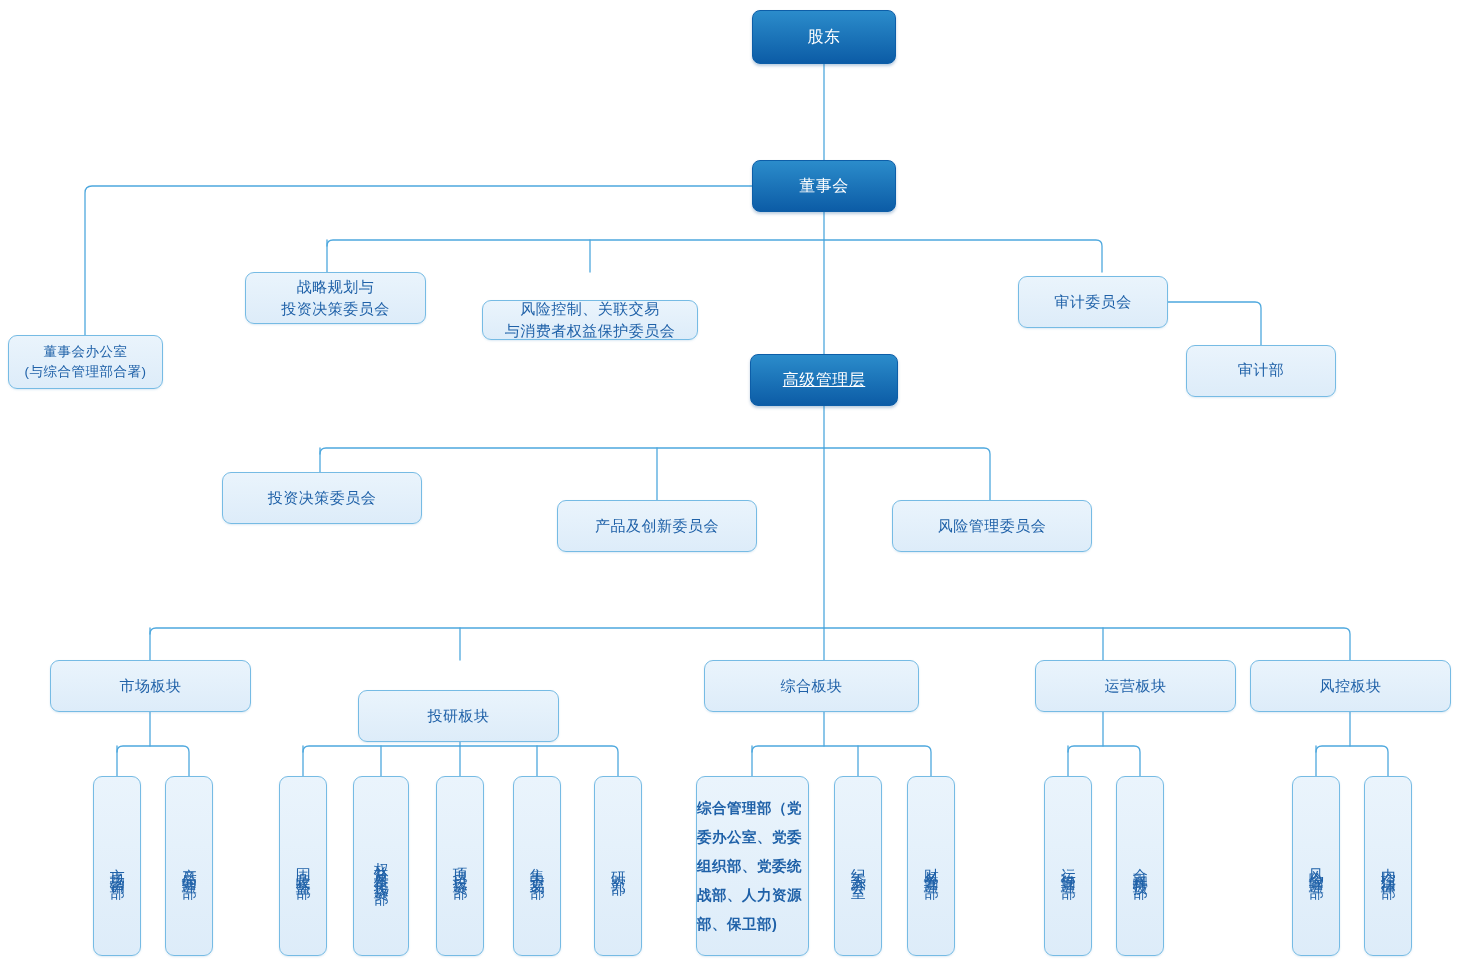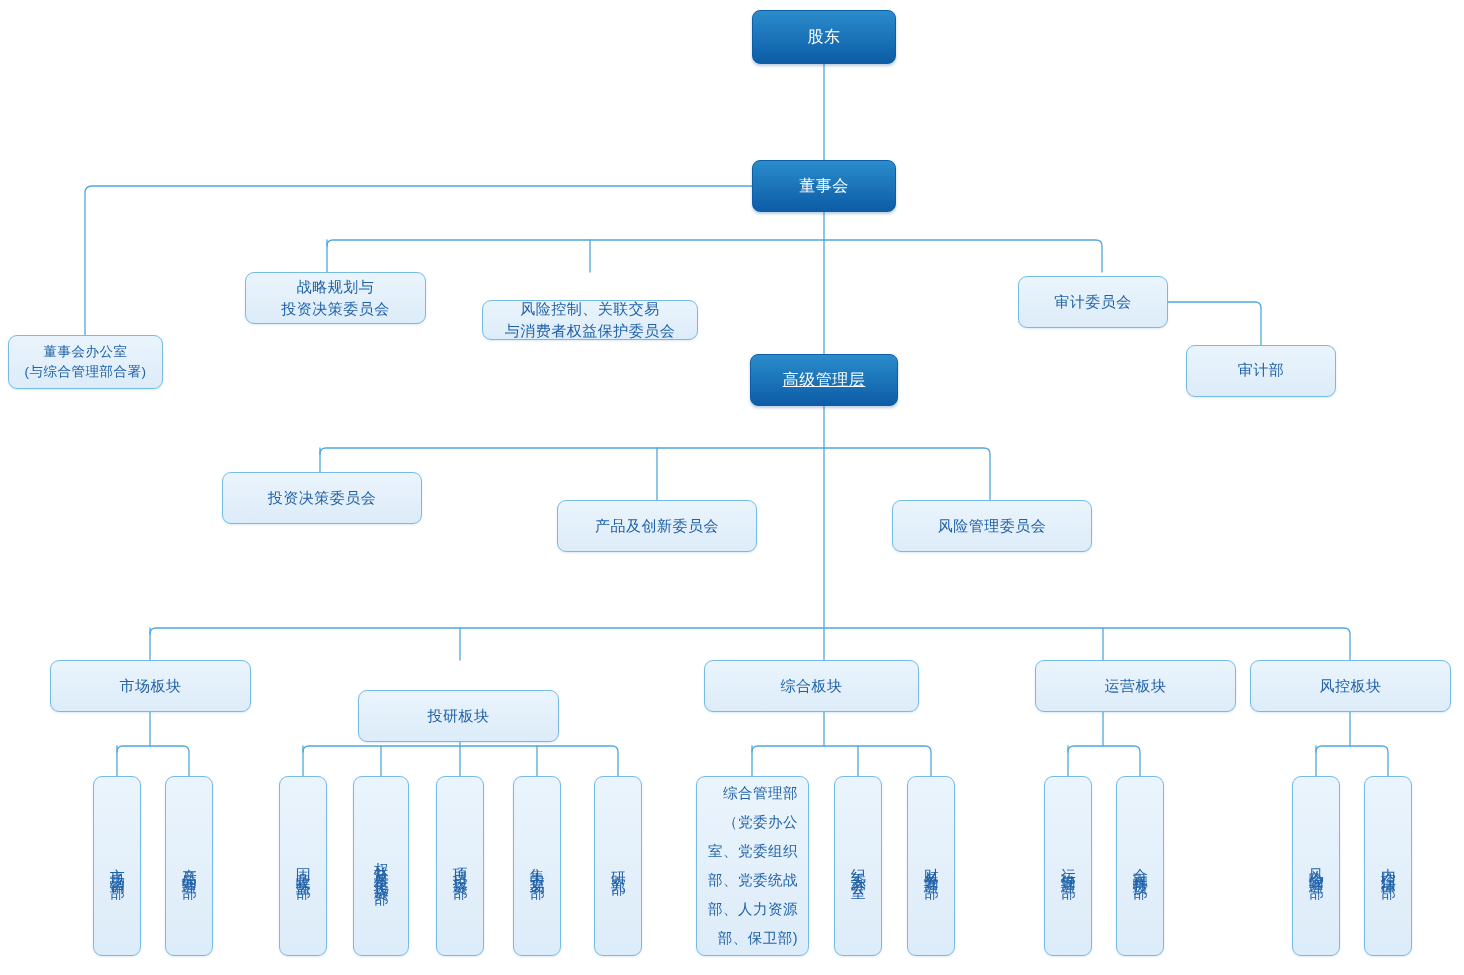--- a/index.html
+++ b/index.html
@@ -47,23 +47,24 @@
     line-height:1.9;
     padding:14px 0;
     align-items:center;
     justify-content:center;
   }
   .node.vert .txt{writing-mode:vertical-rl;text-orientation:upright;}
   .node.wrapbox{
     font-size:14.5px;
     line-height:2.0;
     letter-spacing:0.5px;
-    padding:8px 10px;
-    text-align:right;
+    padding:8px 0;
+    text-align:left;
     align-items:center;
+    font-weight:bold;
   }
   .node.small{font-size:13.5px;line-height:1.5;}
 </style>
 </head>
 <body>
 
 <div id="chart">
 
   <svg class="links" viewBox="0 0 1464 975">
     <g fill="none" stroke="#4ea8de" stroke-width="1.3" stroke-linecap="round" stroke-linejoin="round">

